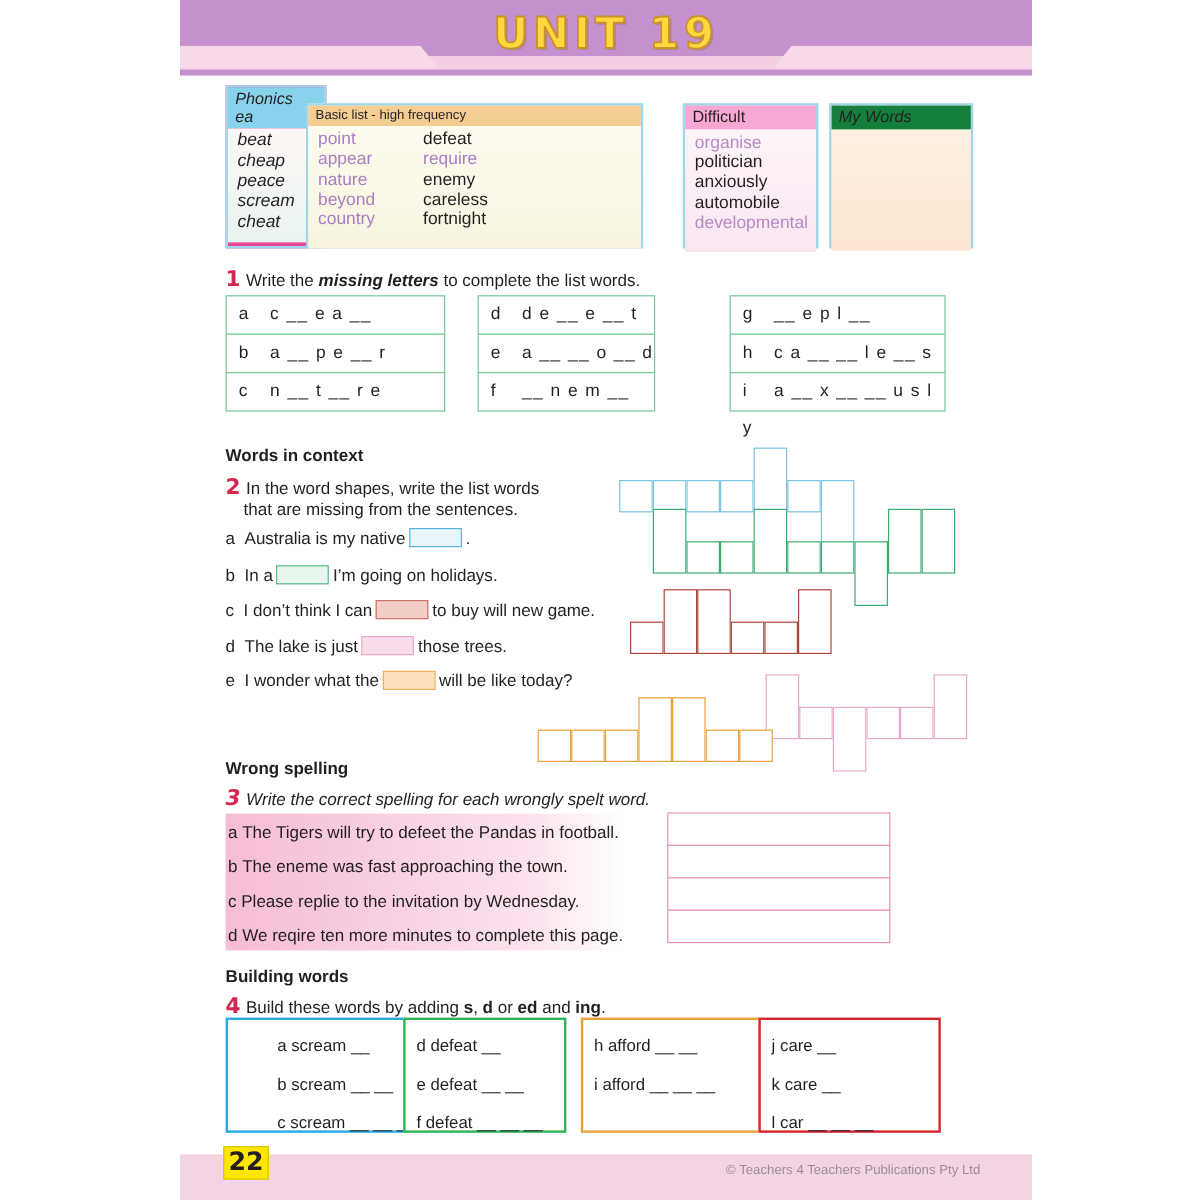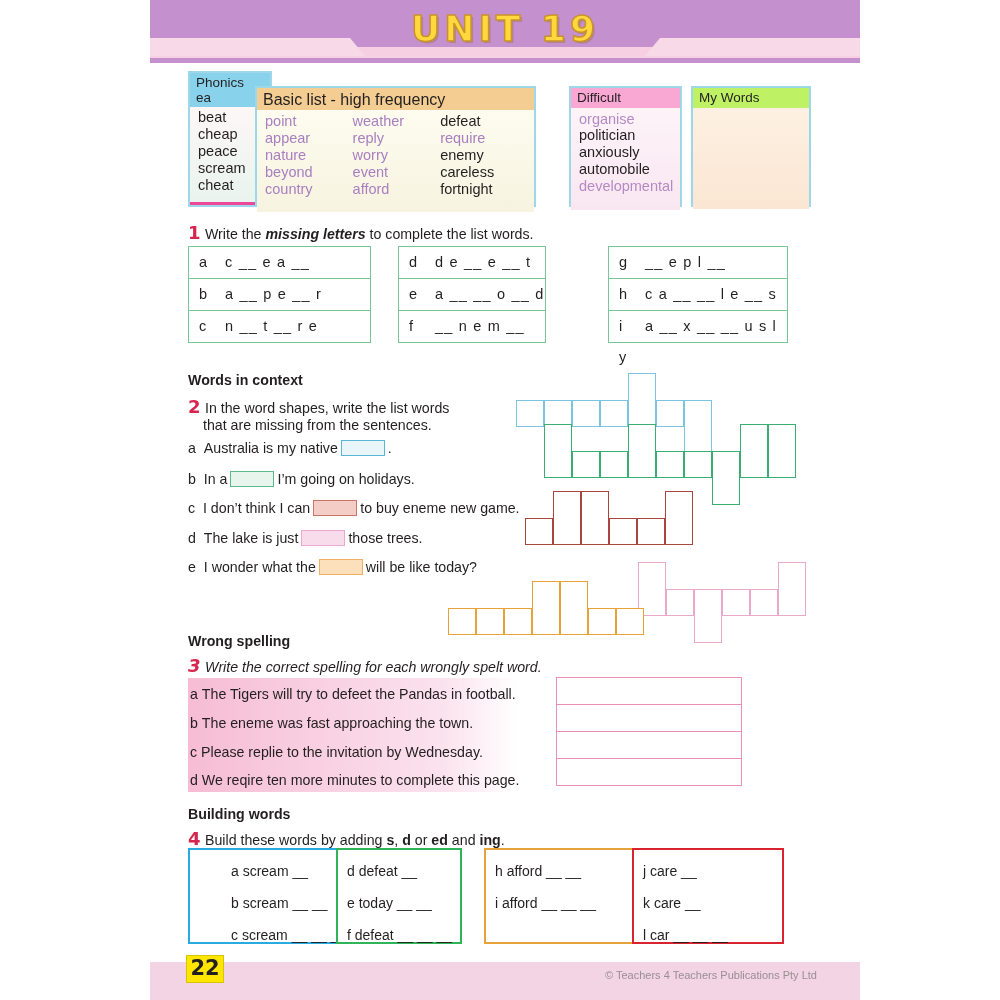--- a/index.html
+++ b/index.html
@@ -54,29 +54,29 @@
   .wordboxes{position:absolute;left:38px;top:71px;}
   .wbox{position:absolute;border:2px solid #9fd7ea;box-sizing:border-box;}
   .wbox .hdr{
     font-size:13.5px;padding:3px 6px 2px 6px;line-height:1.08;
     color:#231f20;
   }
   .wbox .body{padding:2px 6px 4px 8px;}
   .wbox .body div{font-size:14.5px;line-height:1.165;white-space:nowrap;}
 
   
-  #bx-phonics{left:0;top:0;width:84px;height:136px;background:#ec4899;}
+  #bx-phonics{left:0;top:0;width:84px;height:136px;background:#ec4899;font-style:italic;}
   #bx-phonics .hdr{background:#89d2ec;}
   #bx-phonics .body{
     background:linear-gradient(180deg,#fdf7f6 0%,#e9f4ef 100%);
     height:89px;
   }
   
   #bx-basic{left:67px;top:15px;width:281px;height:121px;background:#fdfbe9;}
-  #bx-basic .hdr{background:#f3cd92;font-size:16px;}
+  #bx-basic .hdr{background:#f3cd92;font-size:11px;}
   #bx-basic .body{
     background:linear-gradient(180deg,#fdfcef 0%,#f7f3e0 100%);
     height:95px;padding-top:3px;display:flex;
   }
   #bx-basic .col{width:33.3%;}
   
   #bx-diff{left:381px;top:15px;width:113px;height:121px;background:#fdeef6;}
   #bx-diff .hdr{background:#ef6fae;}
   #bx-diff .body{
     background:linear-gradient(180deg,#fdf4f8 0%,#f9e6f1 100%);
@@ -210,27 +210,20 @@
         <div class="hdr" style="background: rgb(243, 205, 146);">Basic list - high  frequency</div>
         <div class="body">
           <div class="col">
             <div class="w-purple">point</div>
             <div class="w-purple">appear</div>
             <div class="w-purple">nature</div>
             <div class="w-purple">beyond</div>
             <div class="w-purple">country</div>
           </div>
           <div class="col">
-            <div class="w-purple">weather</div>
-            <div class="w-purple">reply</div>
-            <div class="w-purple">worry</div>
-            <div class="w-purple">event</div>
-            <div class="w-purple">afford</div>
-          </div>
-          <div class="col">
             <div class="w-black">defeat</div>
             <div class="w-purple">require</div>
             <div class="w-black">enemy</div>
             <div class="w-black">careless</div>
             <div class="w-black">fortnight</div>
           </div>
         </div>
       </div>
 
       <div class="wbox" id="bx-diff">
@@ -238,21 +231,21 @@
         <div class="body">
           <div class="w-mauve">organise</div>
           <div class="w-black">politician</div>
           <div class="w-black">anxiously</div>
           <div class="w-black">automobile</div>
           <div class="w-mauve">developmental</div>
         </div>
       </div>
 
       <div class="wbox" id="bx-mine">
-        <div class="hdr" style="background: #bef264;">My Words</div>
+        <div class="hdr" style="background: #15803d; font-style: italic;">My Words</div>
         <div class="body"></div>
       </div>
     </div>
 
     <div id="q1-line">
       <span class="qnum">1</span>
       <span class="instr">Write the </span><span class="instr" style="font-weight:bold;font-style:italic;">missing letters</span><span class="instr"> to complete the list words.</span>
     </div>
 
     <div class="ex1wrap">
@@ -280,21 +273,21 @@
       <div class="instr" style="margin-left:15px;">that are missing from the sentences.</div>
     </div>
 
     <div class="s2sent" style="left:38px;top:440px;">
       <span>a</span>&nbsp;&nbsp;<span>Australia is my native</span><span class="blank bl-blue"></span><span>.</span>
     </div>
     <div class="s2sent" style="left:38px;top:471px;">
       <span>b</span>&nbsp;&nbsp;<span>In a</span><span class="blank bl-green"></span><span>I’m going on holidays.</span>
     </div>
     <div class="s2sent" style="left:38px;top:500px;">
-      <span>c</span>&nbsp;&nbsp;<span>I don’t think I can</span><span class="blank bl-red"></span><span>to buy eneme new game.</span>
+      <span>c</span>&nbsp;&nbsp;<span>I don’t think I can</span><span class="blank bl-red"></span><span>to buy will new game.</span>
     </div>
     <div class="s2sent" style="left:38px;top:530px;">
       <span>d</span>&nbsp;&nbsp;<span>The lake is just</span><span class="blank bl-pink"></span><span>those trees.</span>
     </div>
     <div class="s2sent" style="left:38px;top:559px;">
       <span>e</span>&nbsp;&nbsp;<span>I wonder what the</span><span class="blank bl-orange"></span><span>will be like today?</span>
     </div>
 
     <div class="shape" id="shape0" style="left:366px;top:373px;">
         <div class="cell" style="left: 0px; top: 27px; width: 28px; height: 27px; border: 1.6px solid rgb(124, 197, 224);"></div>
@@ -371,23 +364,23 @@
     <div id="q4-line">
       <span class="qnum">4</span>
       <span class="instr">Build these words by adding </span><span class="instr" style="font-weight:bold;">s</span><span class="instr">,  </span><span class="instr" style="font-weight:bold;">d</span><span class="instr"> or </span><span class="instr" style="font-weight:bold;">ed</span><span class="instr"> and </span><span class="instr" style="font-weight:bold;">ing</span><span class="instr">.</span>
     </div>
     <div class="s4wrap">
       <div class="s4box" id="s4b0" style="left: 0px; width: 150px; border-color: rgb(41, 170, 225); padding-left: 32px;">
         <div>a  scream __</div>
         <div>b  scream __ __</div>
         <div>c  scream __ __ __</div>
       </div>
-      <div class="s4box" id="s4b1" style="left: 148px; width: 126px; border-color: rgb(47, 180, 87);">
+      <div class="s4box" id="s4b1" style="left: 148px; width: 136px; border-color: rgb(47, 180, 87);">
         <div>d  defeat __</div>
-        <div>e  today __ __</div>
+        <div>e  defeat __ __</div>
         <div>f  defeat __ __ __</div>
       </div>
       <div class="s4box" id="s4b2" style="left: 296px; width: 150px; border-color: rgb(232, 162, 60);">
         <div>h  afford __ __</div>
         <div>i  afford __ __ __</div>
       </div>
       <div class="s4box" id="s4b3" style="left: 444px; width: 152px; border-color: rgb(217, 35, 46);">
         <div>j  care __</div>
         <div>k  care __</div>
         <div>l  car __ __ __</div>

